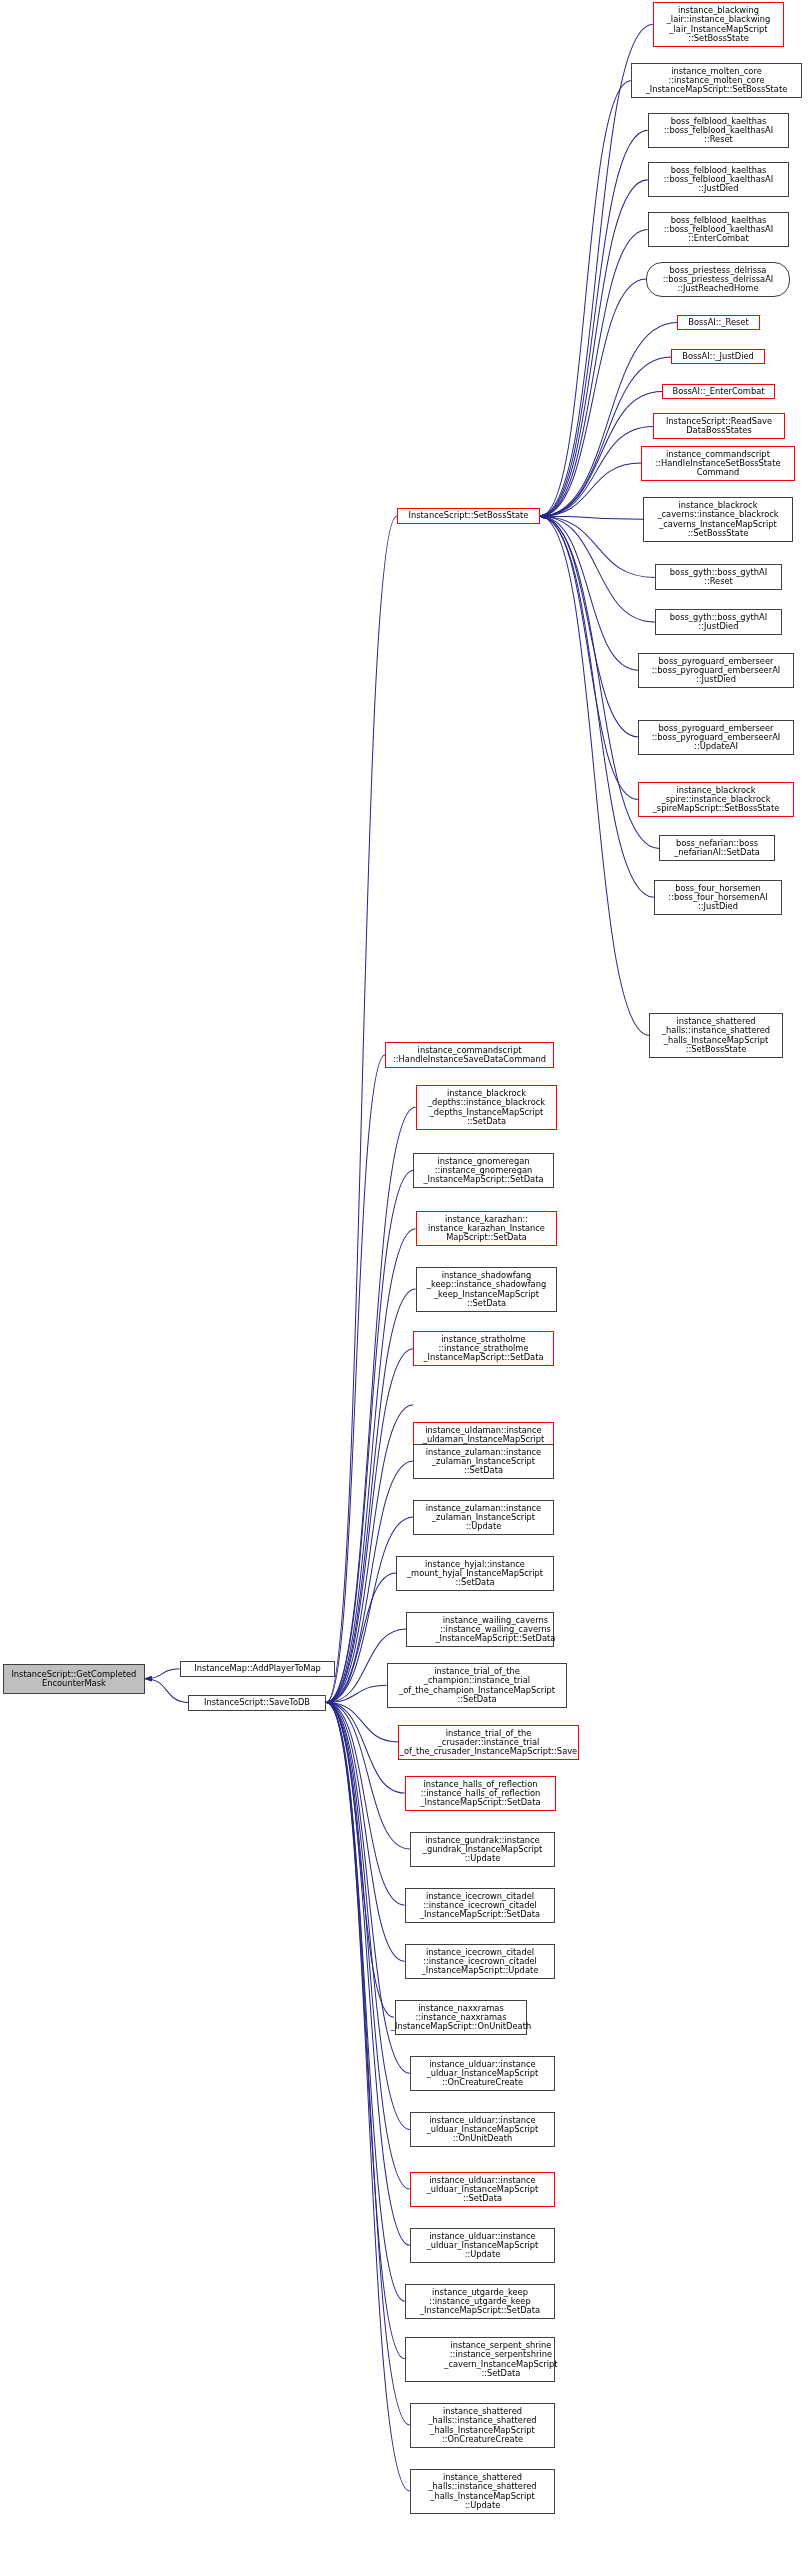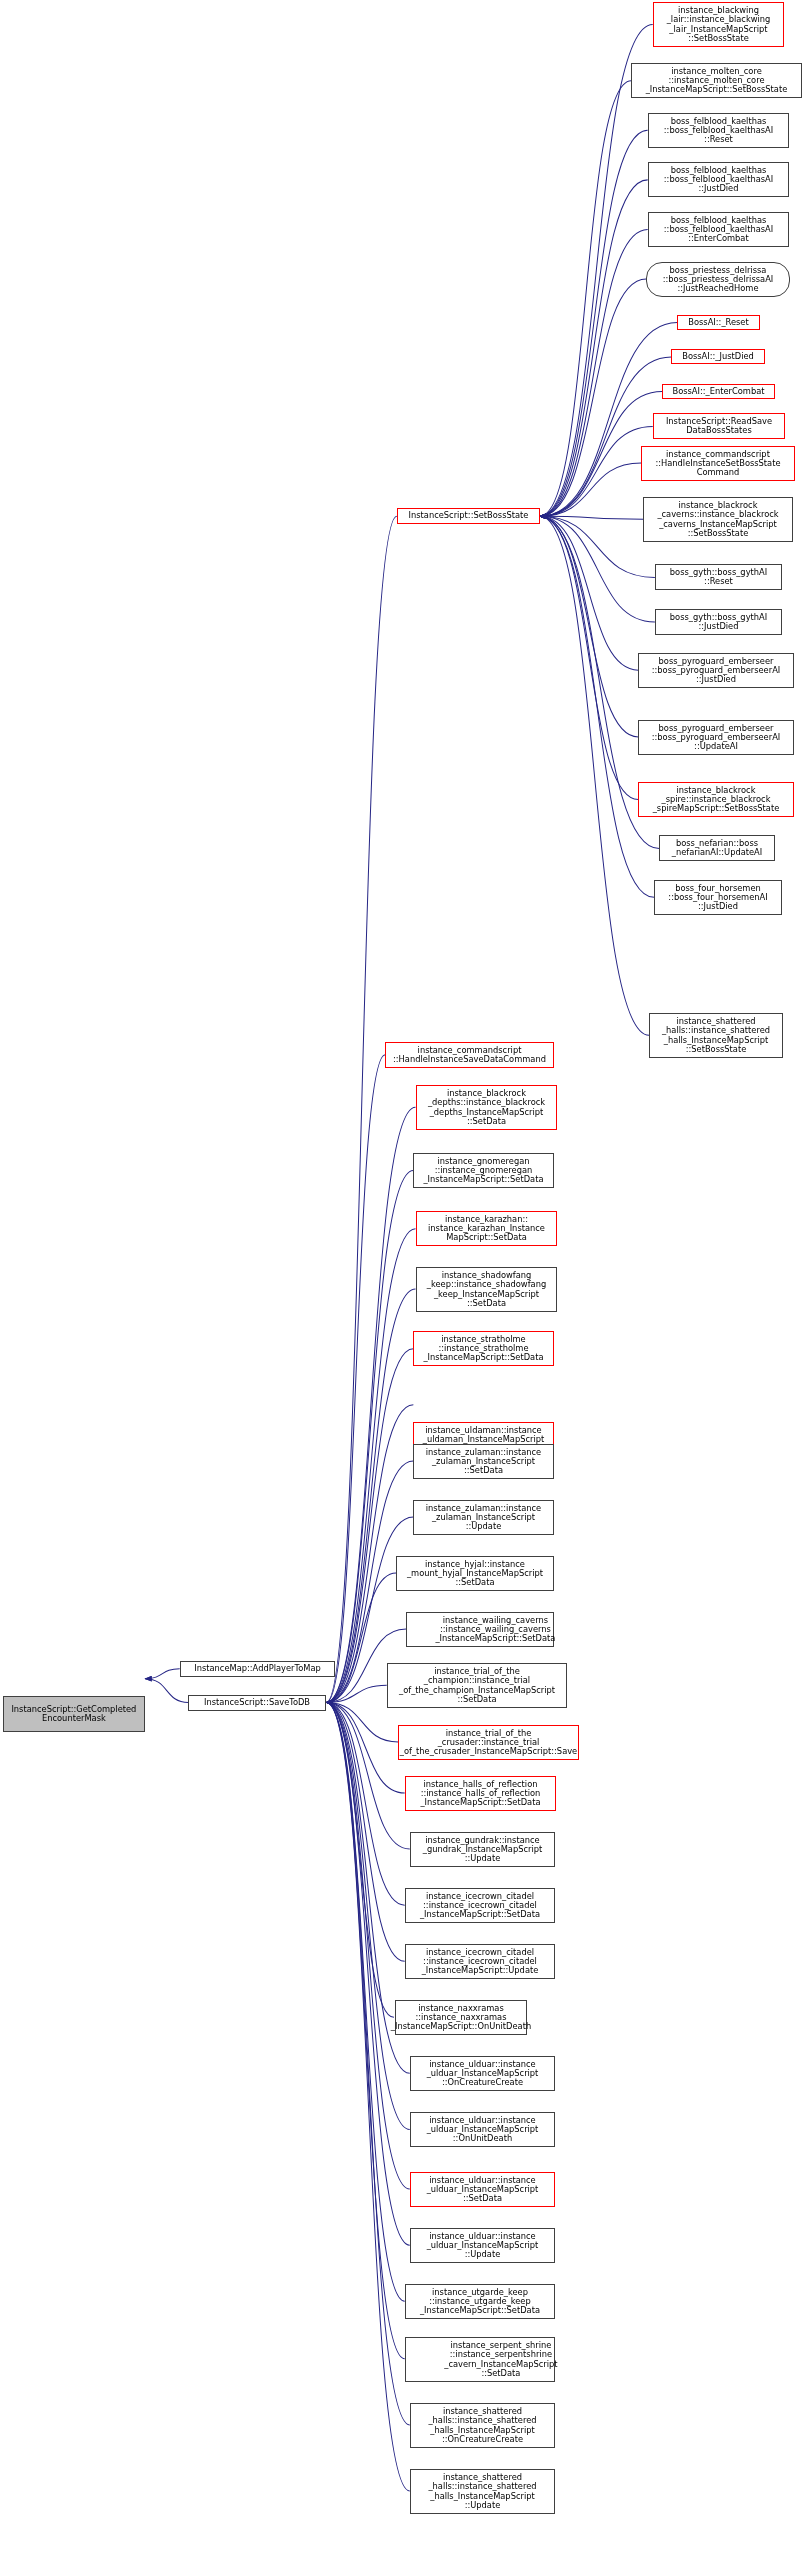--- a/index.html
+++ b/index.html
@@ -69,21 +69,21 @@
         <path d="M570,2962 C506.2,2962 517.8,2368 454,2368" fill="none" stroke="#252585" stroke-width="1.4" marker-end="url(#arrow)"></path>
         <path d="M570,3045 C506.2,3045 517.8,2368 454,2368" fill="none" stroke="#252585" stroke-width="1.4" marker-end="url(#arrow)"></path>
         <path d="M570,3123 C506.2,3123 517.8,2368 454,2368" fill="none" stroke="#252585" stroke-width="1.4" marker-end="url(#arrow)"></path>
         <path d="M563,3201 C503.05,3201 513.95,2368 454,2368" fill="none" stroke="#252585" stroke-width="1.4" marker-end="url(#arrow)"></path>
         <path d="M563,3281 C503.05,3281 513.95,2368 454,2368" fill="none" stroke="#252585" stroke-width="1.4" marker-end="url(#arrow)"></path>
         <path d="M570,3373 C506.2,3373 517.8,2368 454,2368" fill="none" stroke="#252585" stroke-width="1.4" marker-end="url(#arrow)"></path>
         <path d="M570,3465 C506.2,3465 517.8,2368 454,2368" fill="none" stroke="#252585" stroke-width="1.4" marker-end="url(#arrow)"></path>
       </g>
   </svg>
   <div id="node-layer">
-      <div class="node grey" style="left: 2.9px; top: 1664px; width: 142px; height: 36px; margin-top: 32px;">InstanceScript::GetCompleted
+      <div class="node grey" style="left: 2.9px; top: 1664px; width: 142px; height: 30px;">InstanceScript::GetCompleted
 EncounterMask</div>
       <div class="node dark" style="left: 180px; top: 1661px; width: 155px; height: 16px;">InstanceMap::AddPlayerToMap</div>
       <div class="node dark" style="left: 188px; top: 1695px; width: 138px; height: 16px;">InstanceScript::SaveToDB</div>
       <div class="node red" style="left: 397px; top: 508px; width: 143px; height: 16px;">InstanceScript::SetBossState</div>
       <div class="node red" style="left: 653px; top: 2.2px; width: 131px; height: 45px;">instance_blackwing
 _lair::instance_blackwing
 _lair_InstanceMapScript
 ::SetBossState</div>
       <div class="node dark" style="left: 631px; top: 63px; width: 171px; height: 35px;">instance_molten_core
 ::instance_molten_core
@@ -119,21 +119,21 @@
       <div class="node dark" style="left: 638px; top: 653px; width: 156px; height: 35px;">boss_pyroguard_emberseer
 ::boss_pyroguard_emberseerAI
 ::JustDied</div>
       <div class="node dark" style="left: 638px; top: 720px; width: 156px; height: 35px;">boss_pyroguard_emberseer
 ::boss_pyroguard_emberseerAI
 ::UpdateAI</div>
       <div class="node red" style="left: 638px; top: 782px; width: 156px; height: 35px;">instance_blackrock
 _spire::instance_blackrock
 _spireMapScript::SetBossState</div>
       <div class="node dark" style="left: 659px; top: 835px; width: 116px; height: 26px;">boss_nefarian::boss
-_nefarianAI::UpdateAI</div>
+_nefarianAI::SetData</div>
       <div class="node dark" style="left: 654px; top: 880px; width: 128px; height: 35px;">boss_four_horsemen
 ::boss_four_horsemenAI
 ::JustDied</div>
       <div class="node dark" style="left: 649px; top: 1013px; width: 134px; height: 45px;">instance_shattered
 _halls::instance_shattered
 _halls_InstanceMapScript
 ::SetBossState</div>
       <div class="node red" style="left: 385px; top: 1042px; width: 169px; height: 26px;">instance_commandscript
 ::HandleInstanceSaveDataCommand</div>
       <div class="node red" style="left: 416px; top: 1085px; width: 141px; height: 45px;">instance_blackrock

